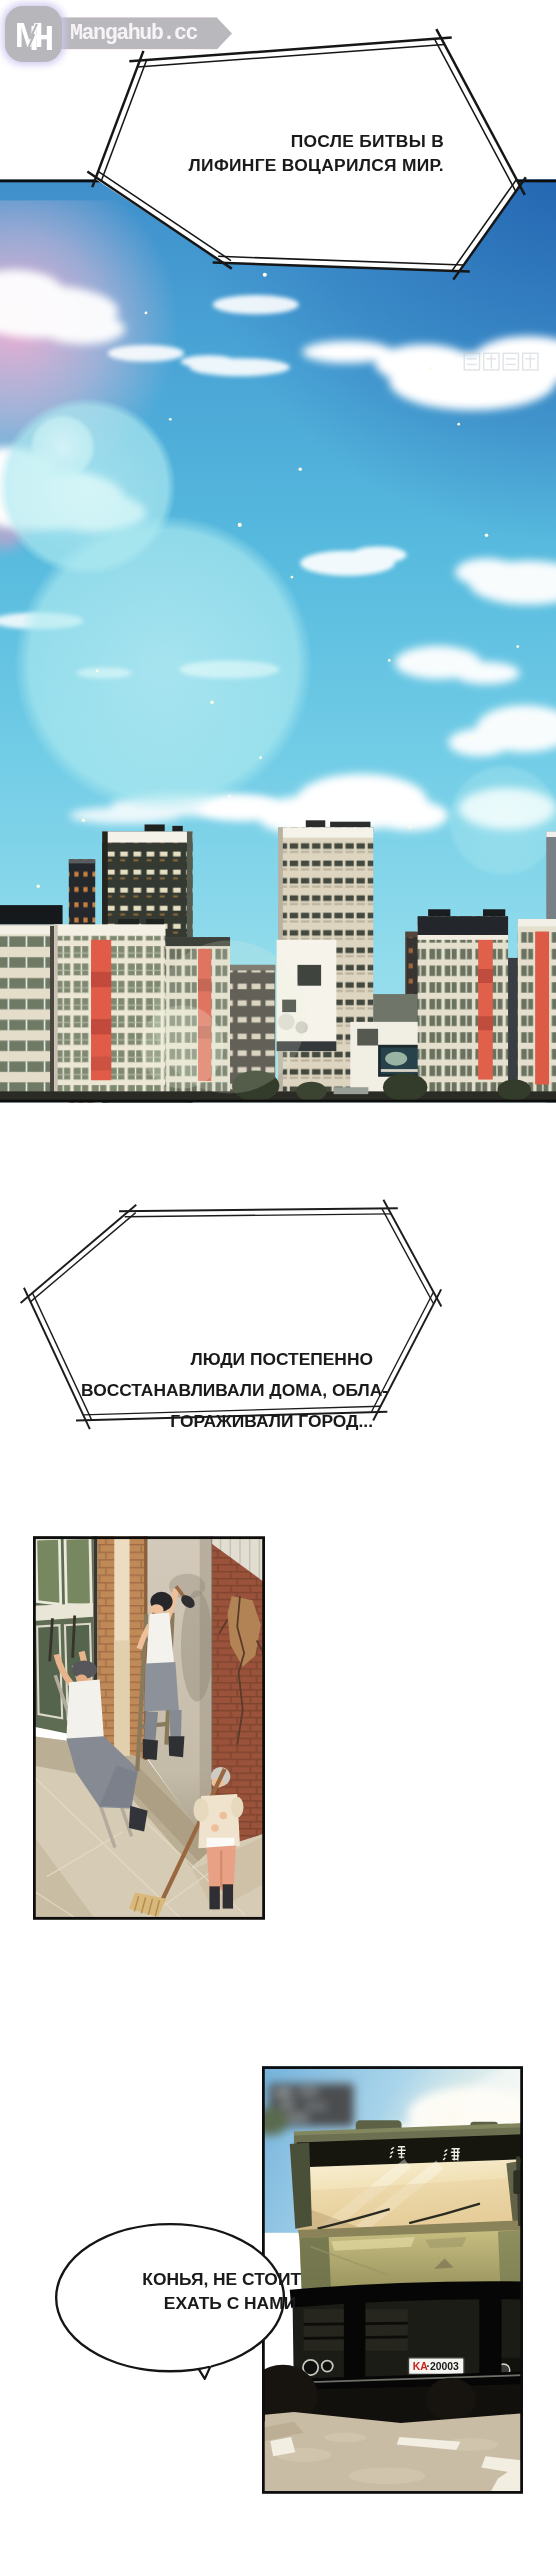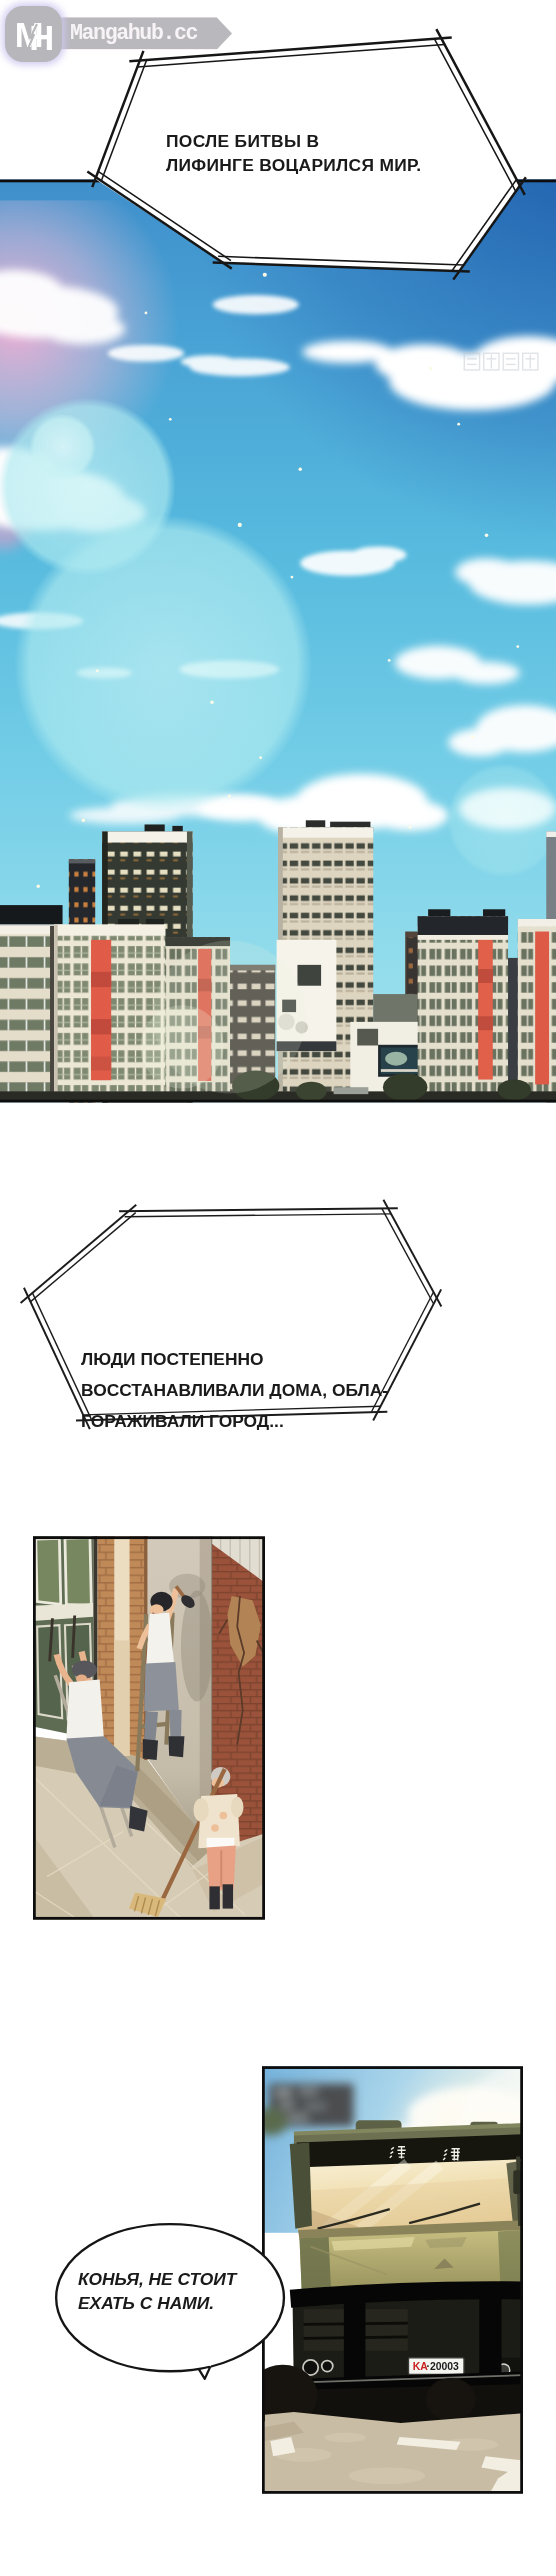--- a/index.html
+++ b/index.html
@@ -1,20 +1,20 @@
 <!DOCTYPE html>
 <html style="font-size:11px"><head>
 <meta charset="utf-8">
 <style>
   html,body{margin:0;padding:0;background:#ffffff;}
   #page{position:relative;width:556px;height:2576px;background:#ffffff;overflow:hidden;
         font-family:"Liberation Sans", sans-serif;}
   .abs{position:absolute;}
   .cap{font-family:"Liberation Sans", sans-serif;font-weight:bold;color:#1a1a1a;
-       text-align:left;white-space:nowrap;}
+       text-align:right;white-space:nowrap;}
 </style>
 </head>
 <body>
 <div id="page">
 
 <svg class="abs" style="left:0;top:179px;" width="556" height="924" viewBox="0 0 800 1328">
   <defs>
     <linearGradient id="skyg" x1="0" y1="0" x2="0" y2="1328" gradientUnits="userSpaceOnUse">
       <stop offset="0" stop-color="#3f8fcb"></stop>
       <stop offset="0.18" stop-color="#49a3d5"></stop>
@@ -677,21 +677,21 @@
 </svg>
 
 <div class="cap abs" style="left:81px;top:1344px;width:292px;font-size:17.4px;letter-spacing:0px;line-height:31px;">ЛЮДИ ПОСТЕПЕННО<br>ВОССТАНАВЛИВАЛИ ДОМА, ОБЛА-<br>ГОРАЖИВАЛИ ГОРОД...</div>
 
 <svg class="abs" style="left:52px;top:2219px;" width="250" height="174" viewBox="0 0 360 250">
   <polygon points="193,186 220,230 247,170" fill="#ffffff" stroke="#151515" stroke-width="3.2" stroke-linejoin="round"></polygon>
   <ellipse cx="170" cy="113" rx="164" ry="106" fill="#ffffff" stroke="#151515" stroke-width="3.4"></ellipse>
   <polygon points="185,172 250,162 228,212" fill="#ffffff"></polygon>
 </svg>
 
-<div class="cap abs" style="left:78px;top:2267px;width:223px;font-size:17.4px;line-height:24px;font-style:italic;">КОНЬЯ, НЕ СТОИТ<br>ЕХАТЬ С НАМИ.</div>
+<div class="cap abs" style="left:78px;top:2267px;width:223px;font-size:17.4px;line-height:24px;">КОНЬЯ, НЕ СТОИТ<br>ЕХАТЬ С НАМИ.</div>
 
 <div class="abs" style="left:0;top:0;width:236px;height:70px;">
 
   <div class="abs" style="left:42px;top:17.4px;width:190px;height:32px;
        background:#b9b8bc;box-shadow:0 0 6.3px 2.1px rgba(248,198,220,0.85);
        clip-path:polygon(0 0, 92% 0, 100% 50%, 92% 100%, 0 100%);"></div>
 
   <div class="abs" style="left:70px;top:18px;width:153px;height:45px;color:#f7f3f6;
        font-family:'Liberation Mono', monospace;font-weight:bold;font-size:21.6px;
        letter-spacing:-1.4px;line-height:31px;">Mangahub.cc</div>

